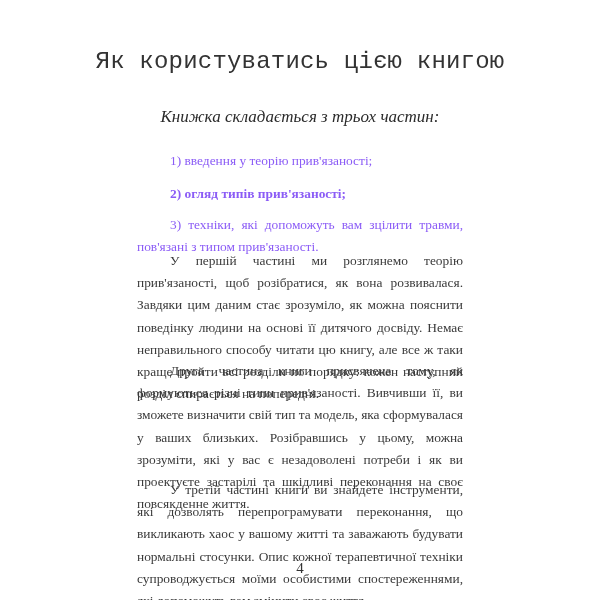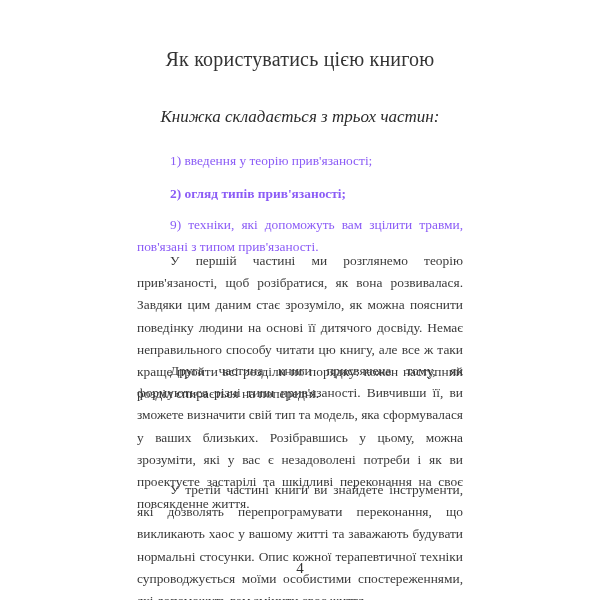--- a/index.html
+++ b/index.html
@@ -20,23 +20,24 @@
       left: 0; top: 0;
       width: 600px; height: 600px;
       background: #ffffff;
     }
     .title {
       position: absolute;
       top: 48px;
       left: 0;
       width: 600px;
       text-align: center;
-      font-size: 20px;
+      font-size: 24px;
       color: #333333;
       letter-spacing: 0.2px;
+      font-family: Liberation Mono, monospace;
     }
     .subtitle {
       position: absolute;
       top: 107px;
       left: 0;
       width: 600px;
       text-align: center;
       font-size: 17px;
       font-weight: normal;
       font-style: italic;
@@ -77,21 +78,21 @@
   </style>
 </head>
 <body>
 
 <div class="page">
   <div class="title">Як користуватись цією книгою</div>
   <div class="subtitle">Книжка складається з трьох частин:</div>
 
   <div class="list-item" style="top:150px;">1) введення у теорію прив'язаності;</div>
   <div class="list-item" style="top:183px;font-weight:bold;">2) огляд типів прив'язаності;</div>
-  <div class="list-item" style="top:214px;">9) техніки, які допоможуть вам зцілити травми, пов'язані з типом прив'язаності.</div>
+  <div class="list-item" style="top:214px;">3) техніки, які допоможуть вам зцілити травми, пов'язані з типом прив'язаності.</div>
 
   <div class="body-text" style="top:360px;">
     <p class="para">Друга частина книги присвячена тому, як формуються різні типи прив'язаності. Вивчивши її, ви зможете визначити свій тип та модель, яка сформувалася у ваших близьких. Розібравшись у цьому, можна зрозуміти, які у вас є незадоволені потреби і як ви проектуєте застарілі та шкідливі переконання на своє повсякденне життя.</p>
   </div>
 
   <div class="body-text" style="top:250px;">
     <p class="para">У першій частині ми розглянемо теорію прив'язаності, щоб розібратися, як вона розвивалася. Завдяки цим даним стає зрозуміло, як можна пояснити поведінку людини на основі її дитячого досвіду. Немає неправильного способу читати цю книгу, але все ж таки краще пройти всі розділи по порядку: кожен наступний розділ спирається на попередні.</p>
   </div>
 
   <div class="body-text" style="top:479px;">

